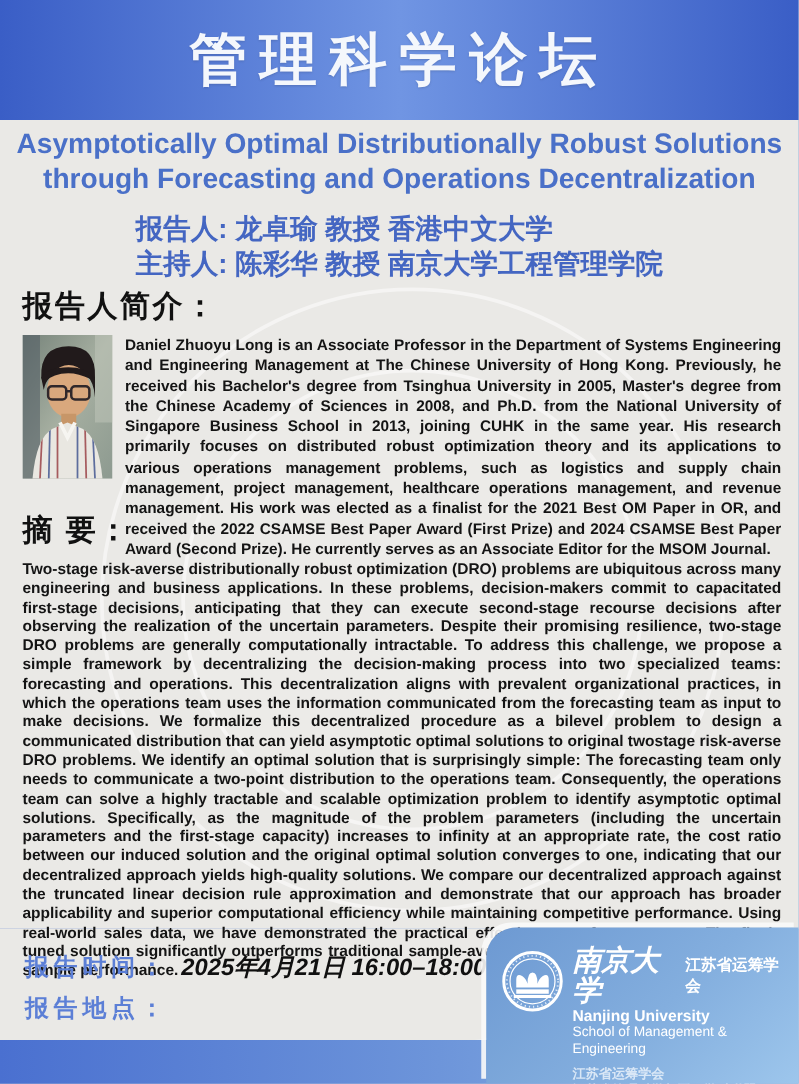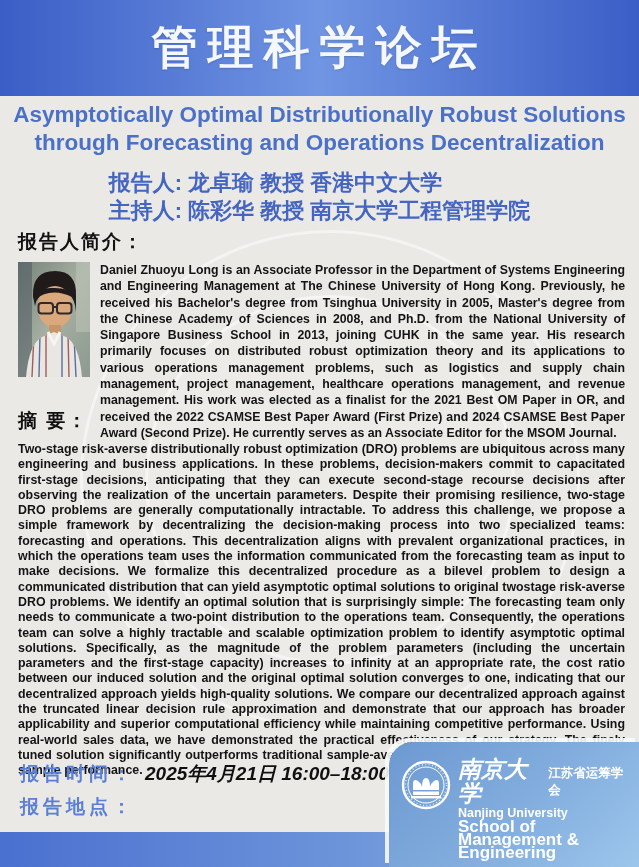--- a/index.html
+++ b/index.html
@@ -42,21 +42,21 @@
   .speaker-block {
     position:absolute; top:169px; left:0; width:639px;
     color:#4466c2; font-size:22px; font-weight:bold; line-height:28px;
   }
   .speaker-block .inner { width:max-content; margin:0 auto; text-align:left; }
   
   .section { position:absolute; left:18px; width:607px; }
   .bio-section { top:229px; }
   .abstract-section { top:408px; }
   .section-heading {
-    color:#111; font-size:19px; font-weight:800; letter-spacing:2px;
+    color:#111; font-size:24px; font-weight:800; letter-spacing:2px;
   }
   .bio-row { display:flex; gap:10px; margin-top:7px; align-items:flex-start; }
   .speaker-photo { width:72px; height:115px; flex:0 0 72px; display:block; }
   .body-text {
     color:#141414; font-size:12.3px; line-height:16.3px;
     font-weight:600; text-align:justify;
   }
   .abstract-text { margin-top:8px; line-height:15.3px; font-size:12.4px; }
   
   .details { position:absolute; top:749px; left:20px;margin-top:12px; }
@@ -78,21 +78,21 @@
   }
   .emblem { width:50px; height:50px; flex:0 0 50px; margin-top:3px; }
   .logo-text { color:#fff; }
   .cn-row { display:flex; align-items:baseline; }
   .univ-cn {
     font-family:"DejaVu Serif","Liberation Serif",serif;
     font-style:italic; font-weight:700; font-size:23px; line-height:24px;
   }
   .school-cn { font-size:12.5px; font-weight:700; margin-left:3px; }
   .univ-en  { font-size:12.5px; font-weight:700; line-height:14px; margin-top:1px; }
-  .school-en{ font-size:17px; font-weight:700; line-height:13px; }
+  .school-en{ font-size:11px; font-weight:400; line-height:13px; }
   .orgs { margin-top:7px; color:#d9e7f6; font-size:10.5px; font-weight:700; line-height:13px; }
 </style>
 </head>
 <body>
 
 <div class="poster">
 
   <div class="header-band">
     <div class="header-title">管理科学论坛</div>
   </div>

